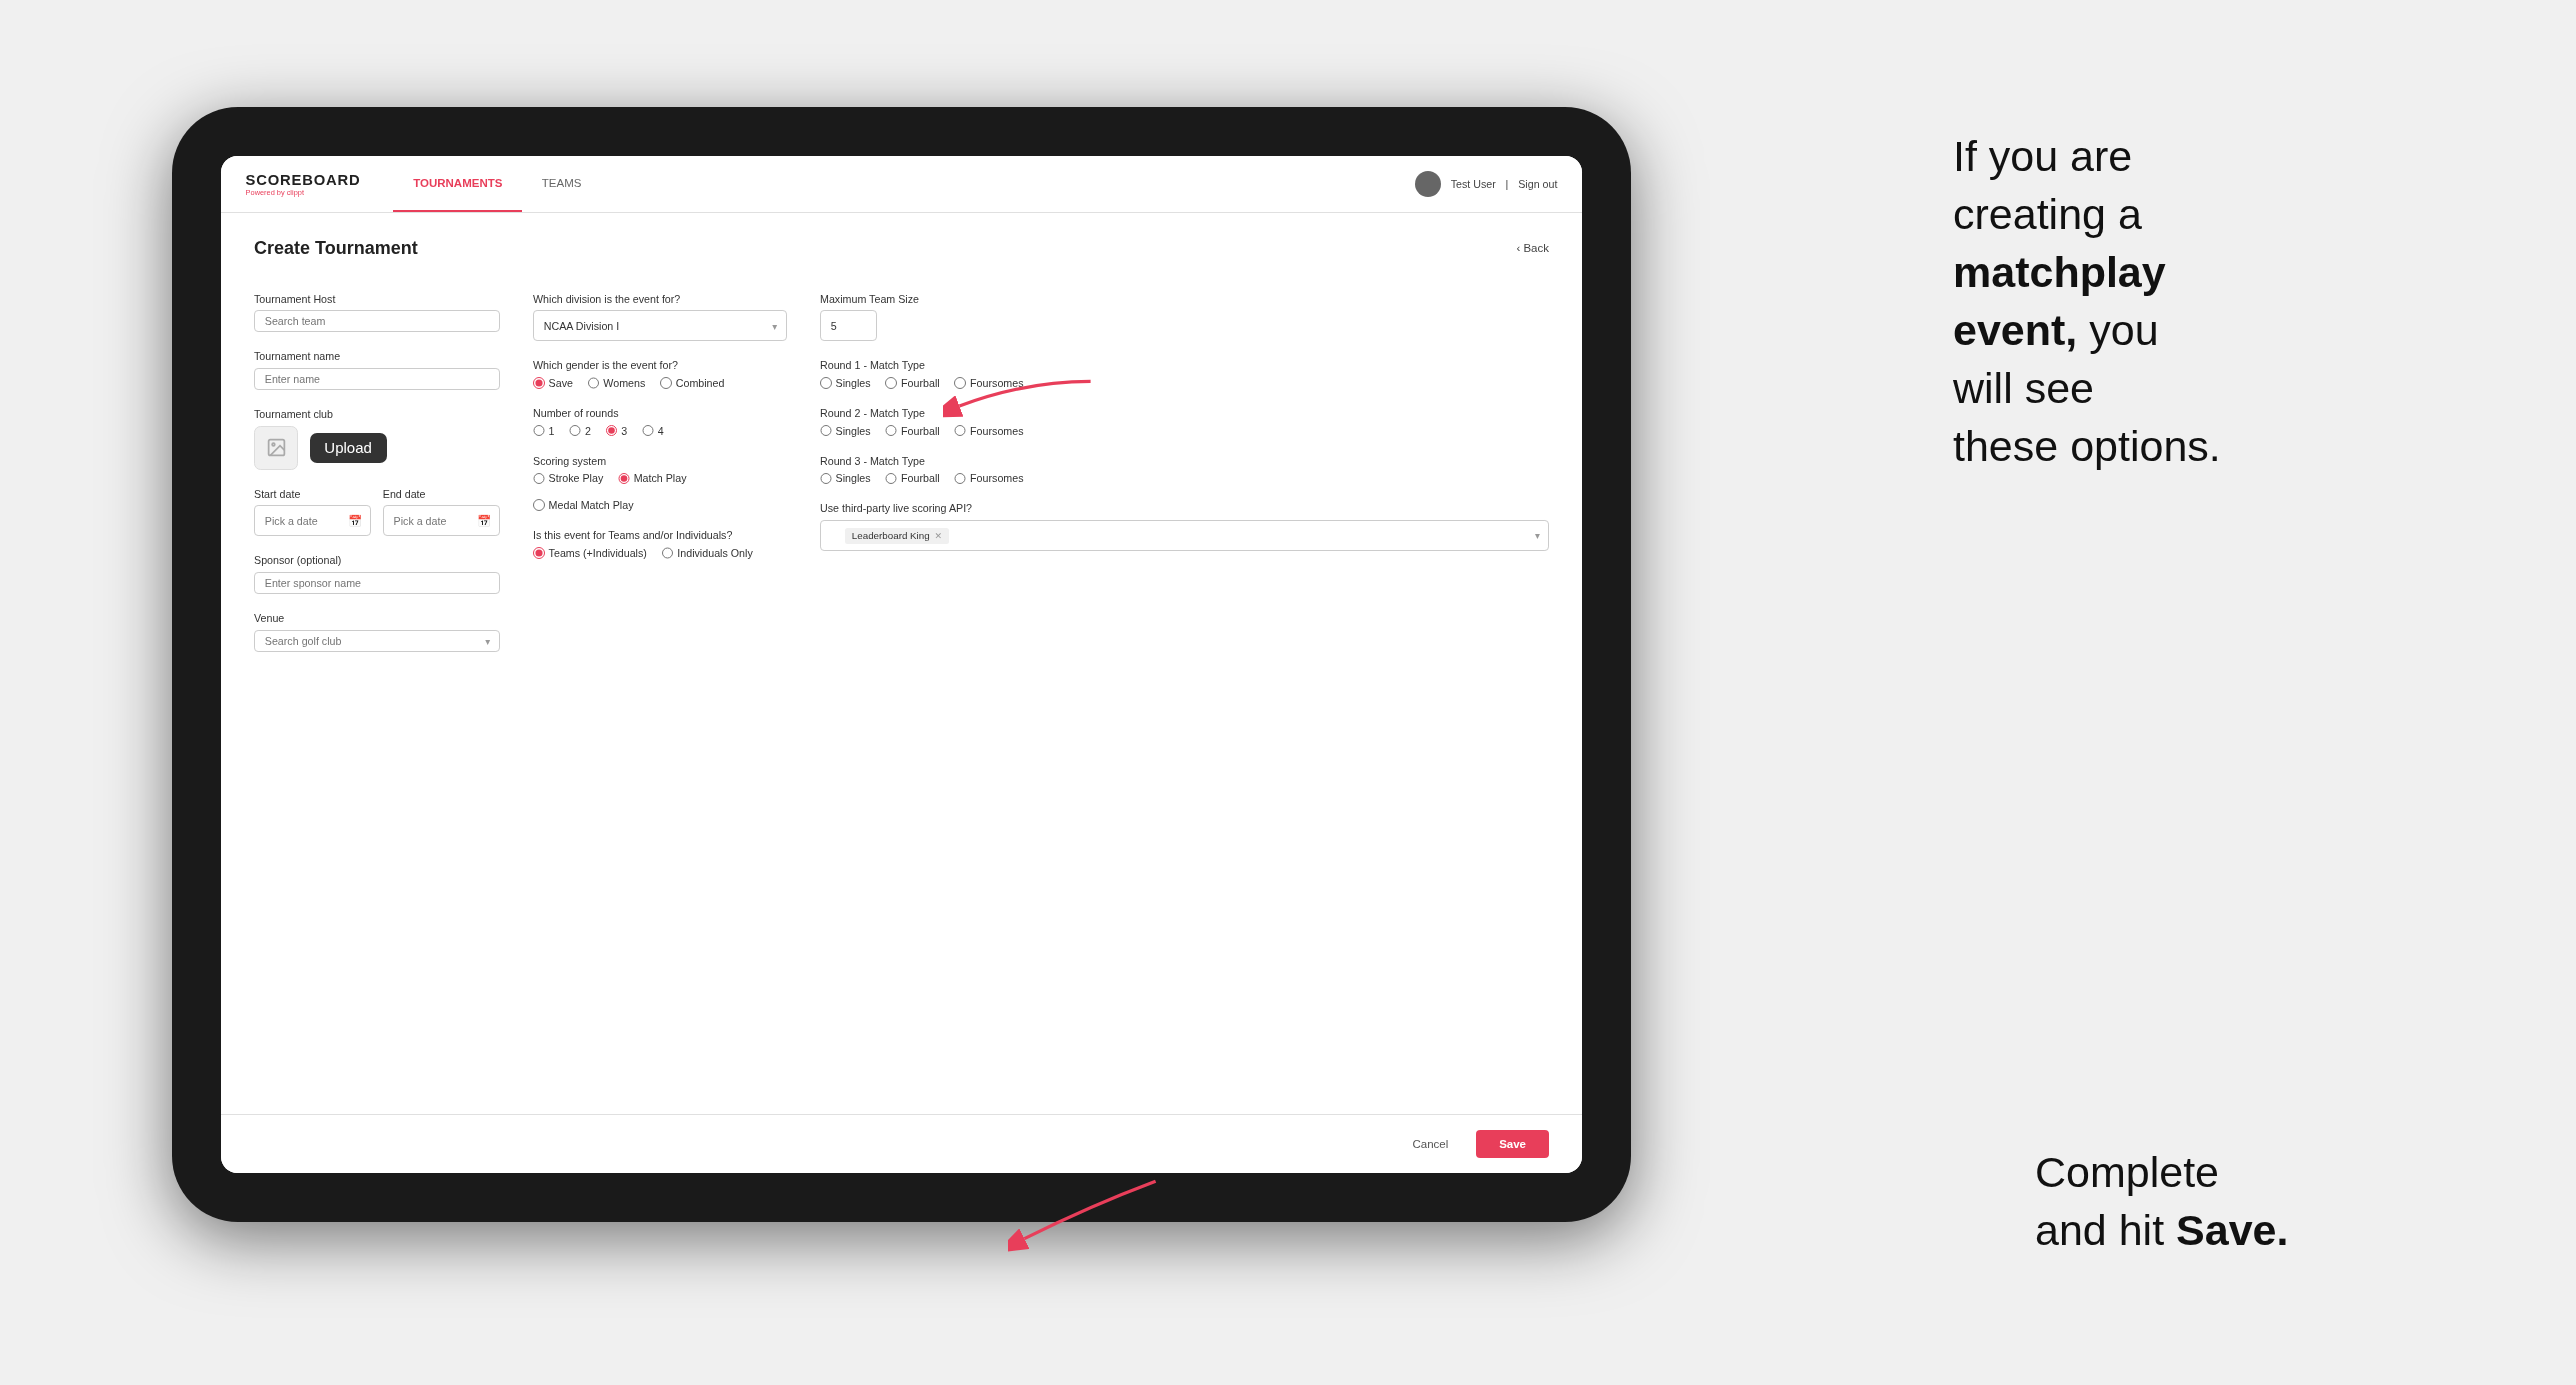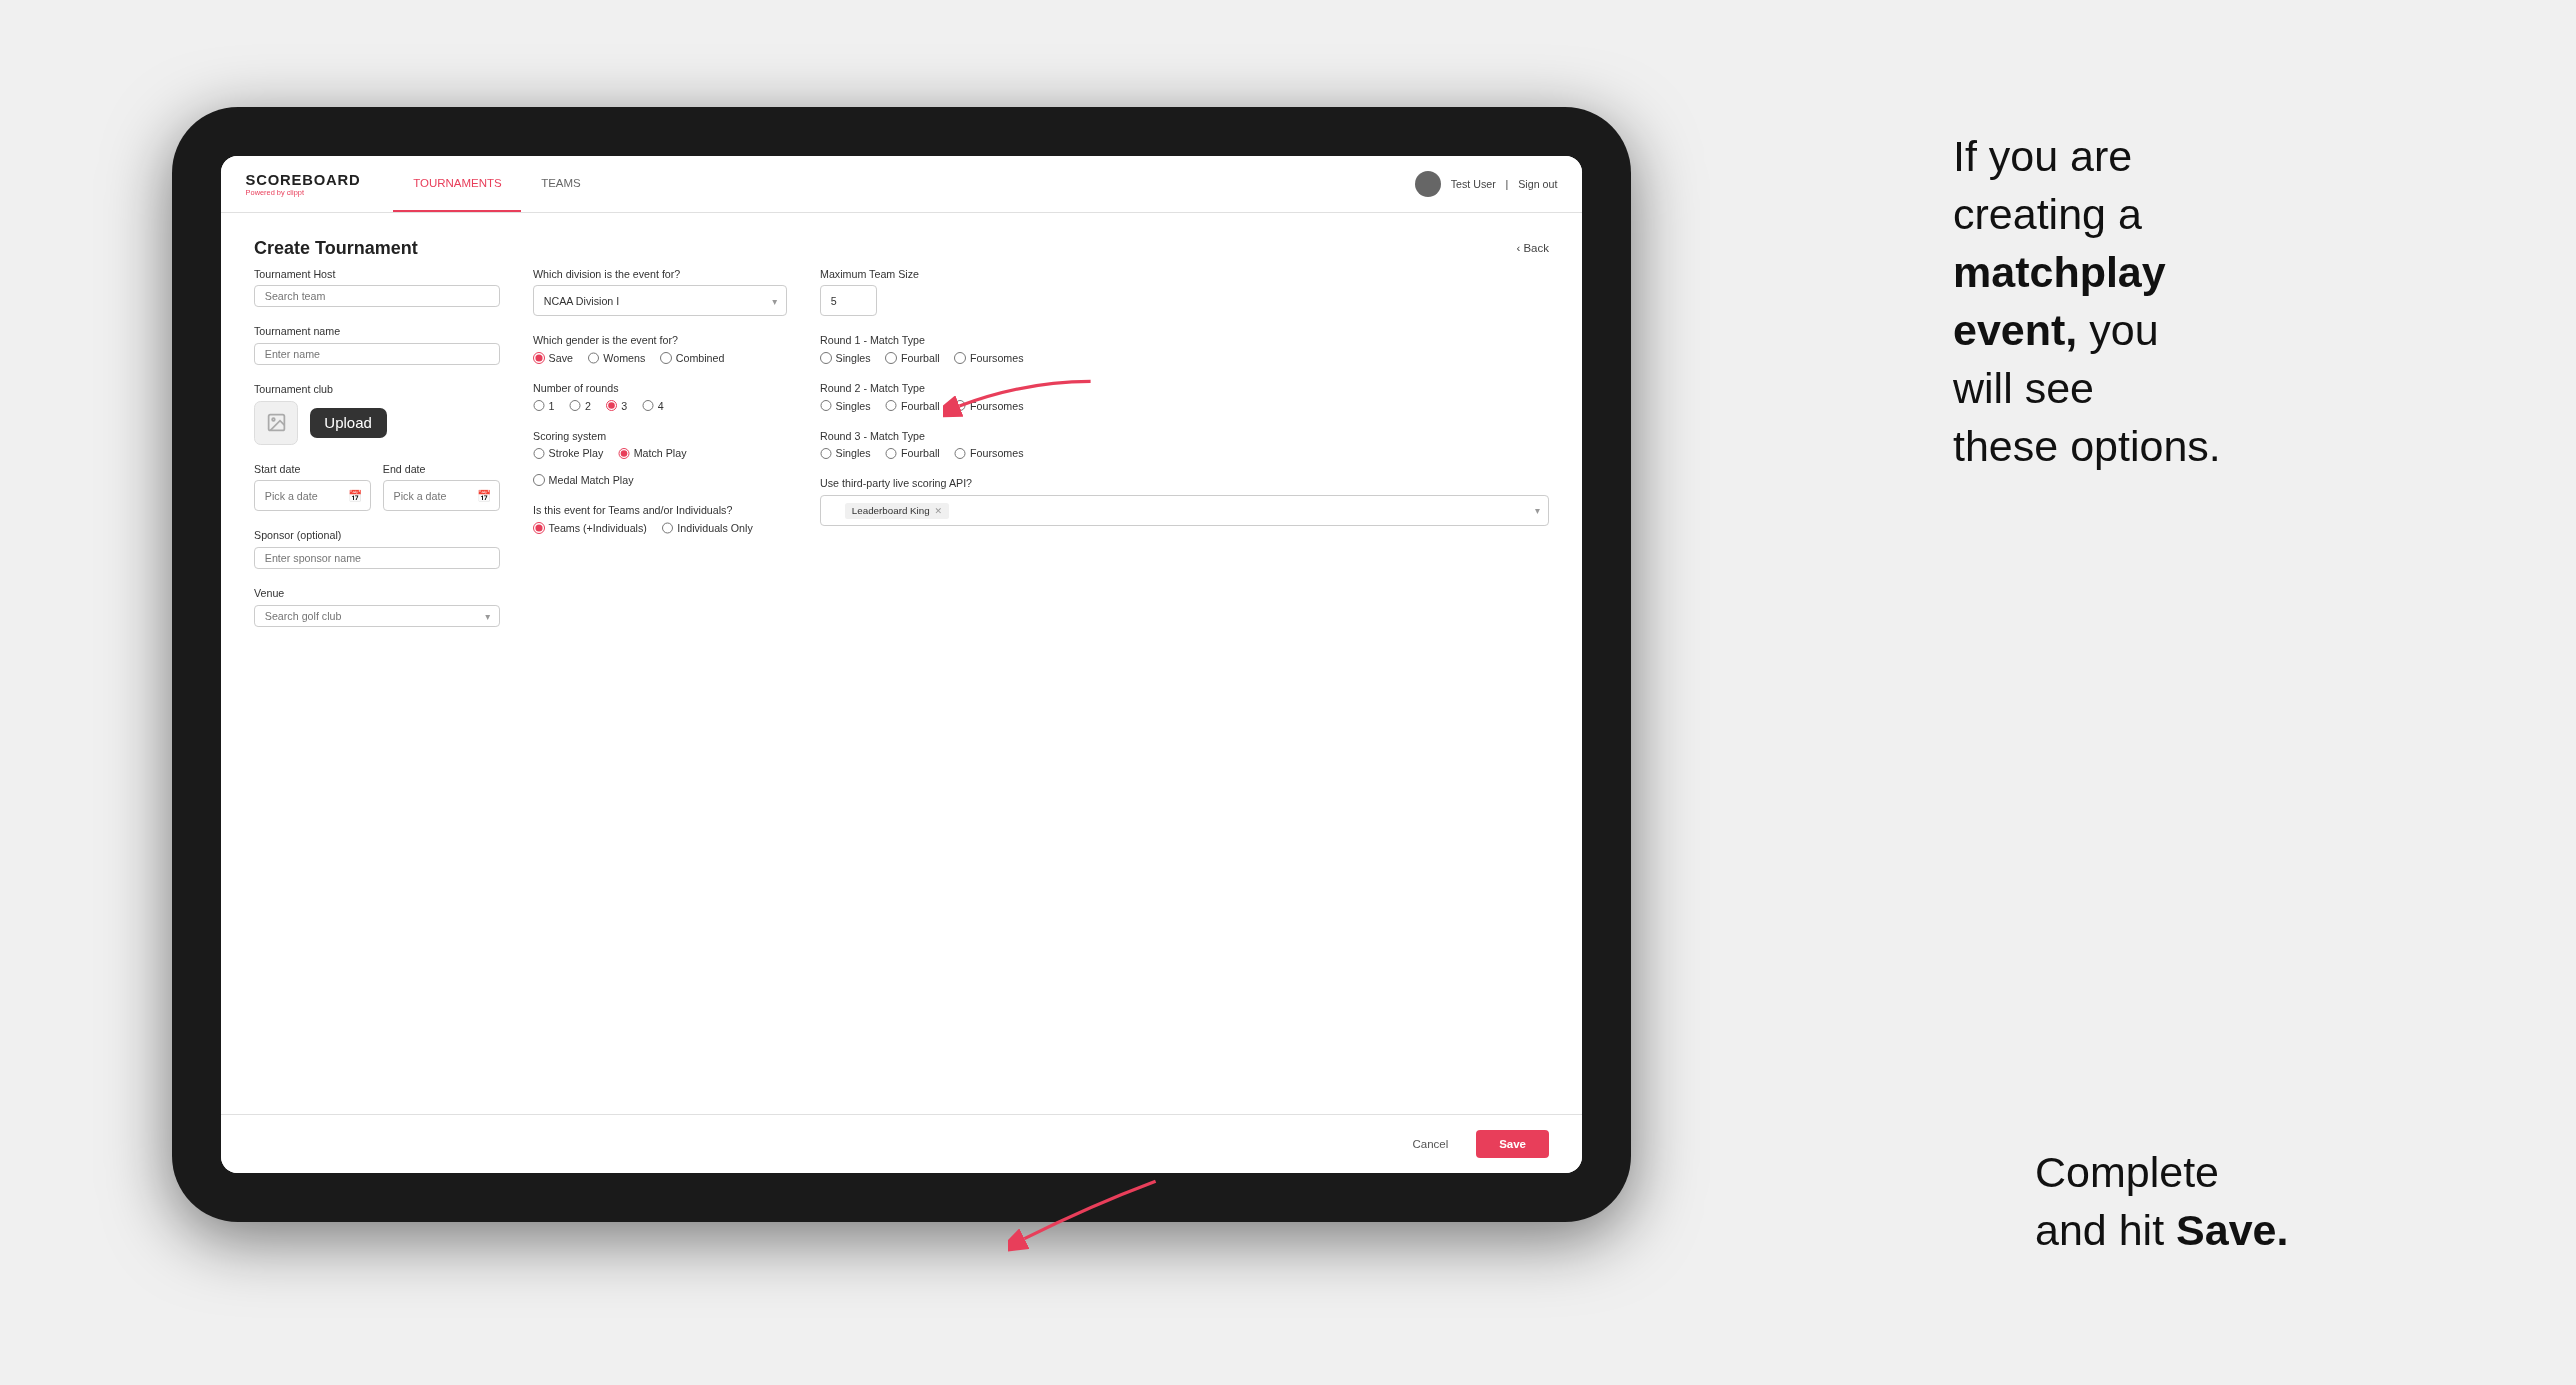--- a/index.html
+++ b/index.html
@@ -81,20 +81,21 @@
       font-weight: 500;
       color: #666;
       cursor: pointer;
       border-bottom: 2.5px solid transparent;
       height: 100%;
     }
 
     .nav-tab.active {
       color: #e83e5a;
       border-bottom-color: #e83e5a;
+      font-weight: bold;
     }
 
     .nav-right {
       margin-left: auto;
       display: flex;
       align-items: center;
       gap: 9.8px;
       font-size: 10.7px;
       color: #444;
     }
@@ -120,21 +121,21 @@
     }
 
     .create-tournament-container {
       padding: 24.6px 33px;
     }
 
     .page-header {
       display: flex;
       justify-content: space-between;
       align-items: center;
-      margin-bottom: 9px;
+      margin-bottom: 34px;
     }
 
     .page-title {
       font-size: 18px;
       font-weight: 600;
       color: #222;
     }
 
     .back-link {
       font-size: 11.5px;

